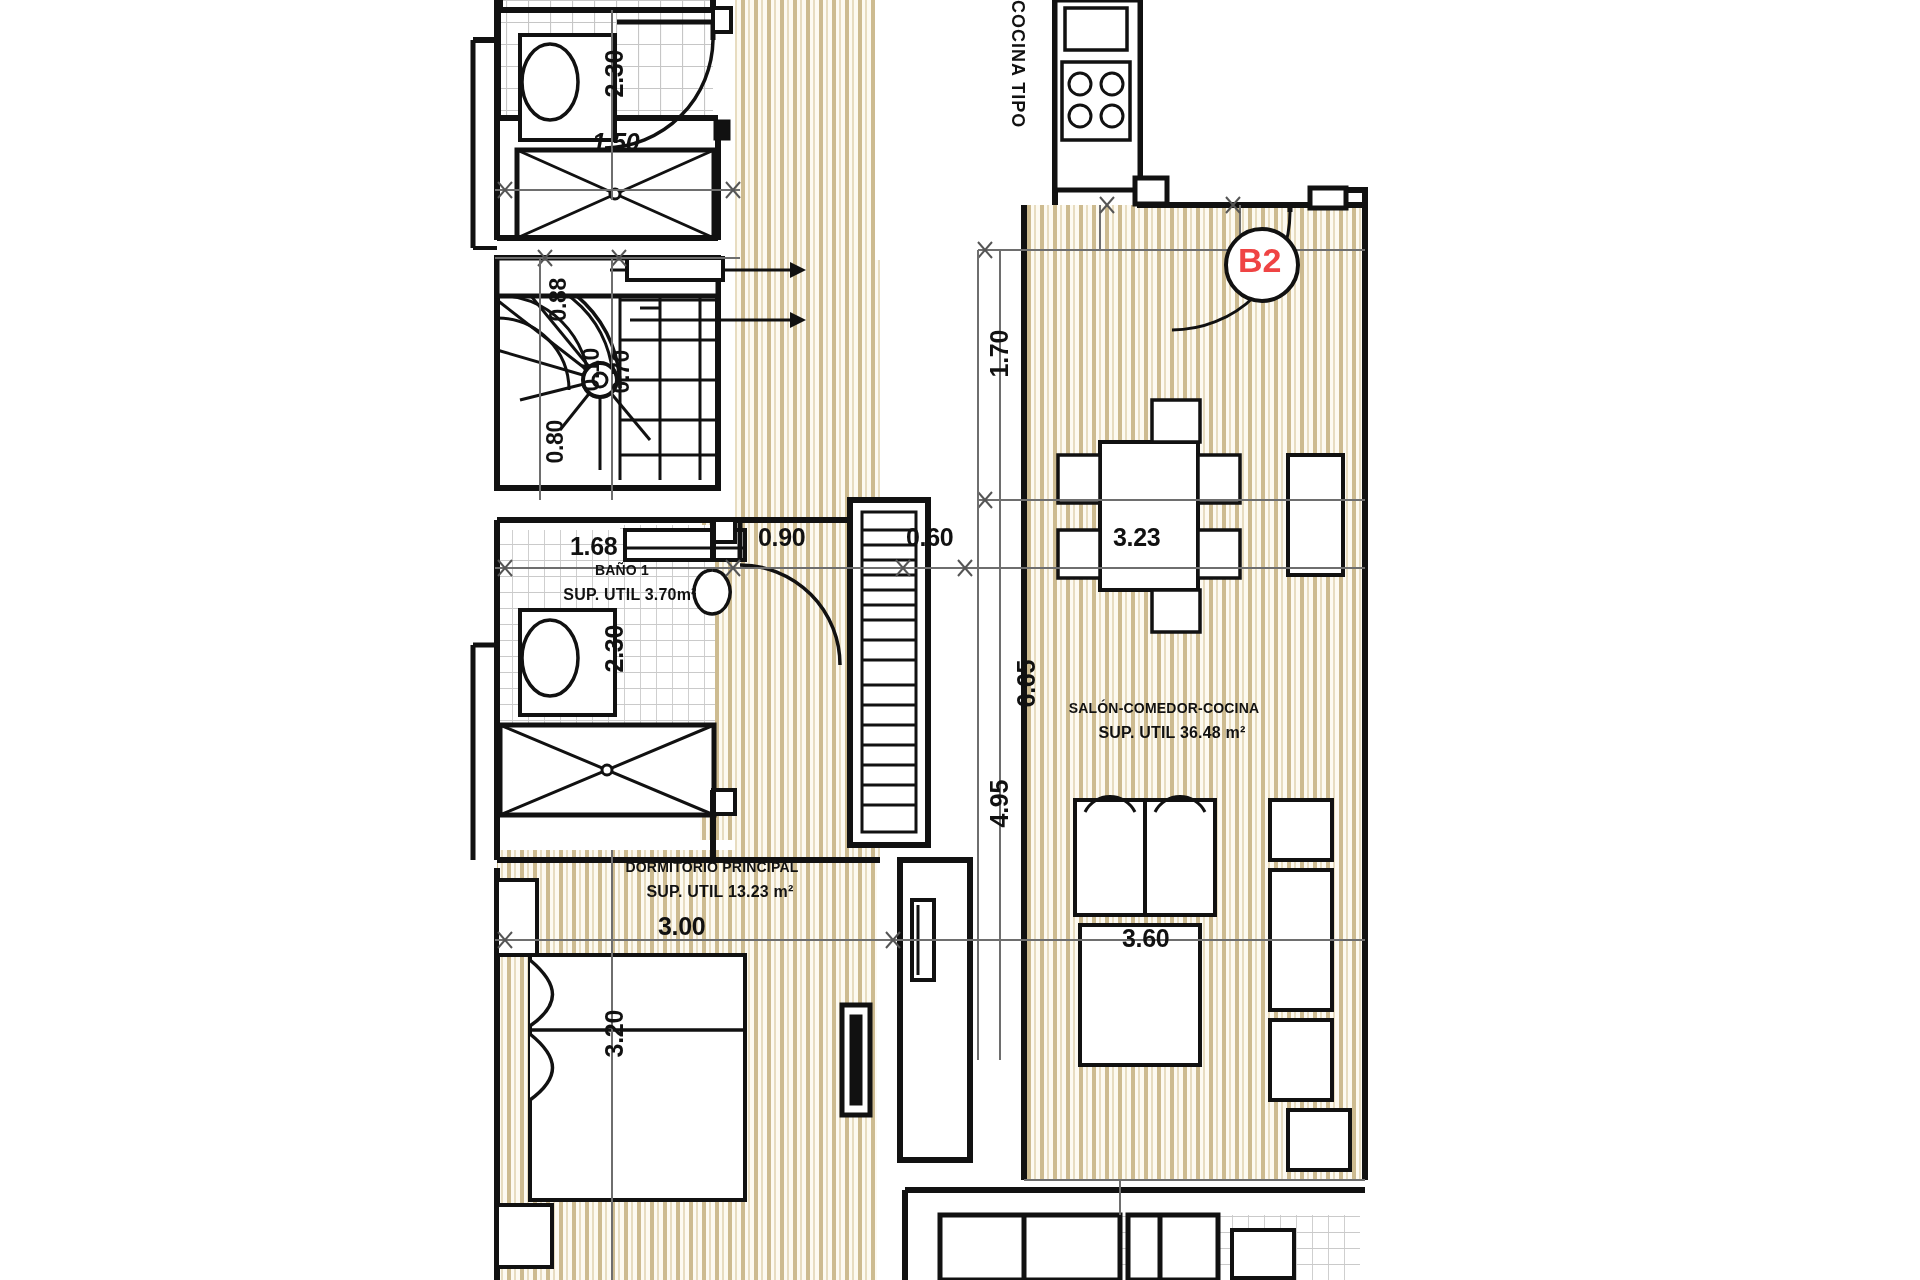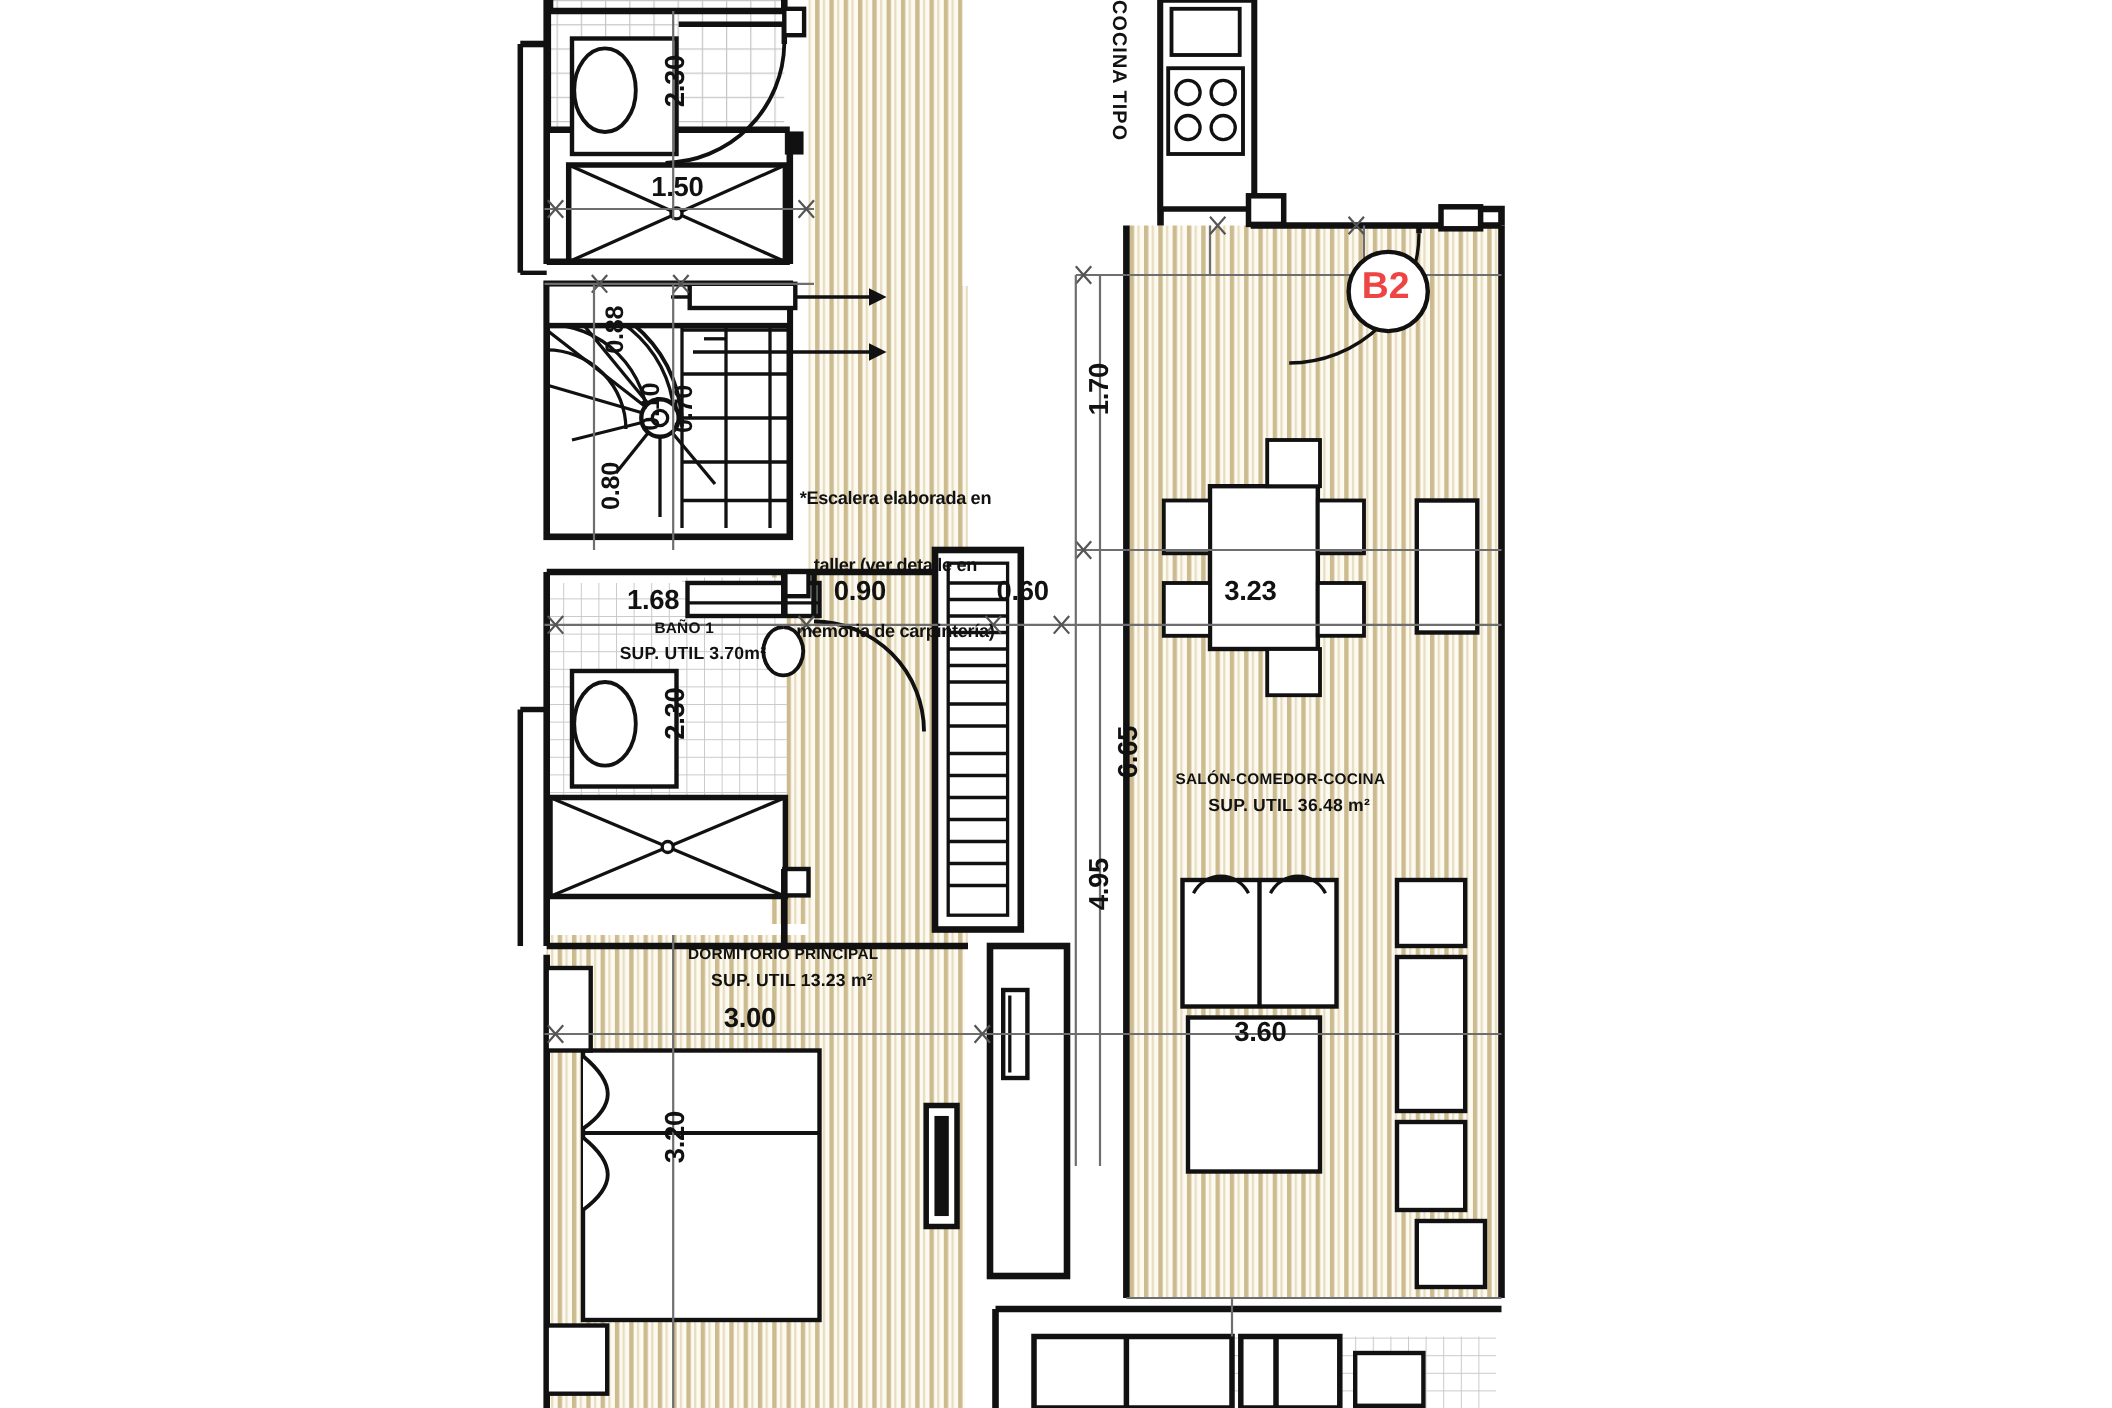--- a/index.html
+++ b/index.html
@@ -336,32 +336,27 @@
       <circle cx="1262" cy="265" r="36" fill="#ffffff" stroke="#111" stroke-width="4"></circle>
     </g>
   </svg>
 
   <div class="badge-txt" style="left:1238px; top:241px;">B2</div>
 
   <div class="lbl vert-title" style="left:1028px; top:0px; transform: rotate(90deg); transform-origin: 0 0;">COCINA TIPO</div>
 
   <div class="lbl dim dim-v" style="left:600px; top:50px; transform: rotate(-90deg) translate(-100%,0);">2.30</div>
 
-  <div class="lbl dim" style="left:592px; top:156px;">1.50</div>
+  <div class="lbl dim" style="left:592px; top:128px;font-style:italic;">1.50</div>
 
   <div class="lbl dim dim-v" style="left:545px; top:278px; font-size:23px; transform: rotate(-90deg) translate(-100%,0);">0.88</div>
   <div class="lbl dim dim-v" style="left:578px; top:348px; font-size:23px; transform: rotate(-90deg) translate(-100%,0);">0.10</div>
   <div class="lbl dim dim-v" style="left:608px; top:350px; font-size:23px; transform: rotate(-90deg) translate(-100%,0);">0.70</div>
   <div class="lbl dim dim-v" style="left:542px; top:420px; font-size:23px; transform: rotate(-90deg) translate(-100%,0);">0.80</div>
 
-  <div class="lbl note" style="left:700px; top:403px; width:228px;">
-    <div>*Escalera elaborada en</div>
-    <div>taller (ver detalle en</div>
-    <div>memoria de carpintería)</div>
-  </div>
 
   <div class="lbl dim" style="left:570px; top:532px;">1.68</div>
 
   <div class="lbl dim" style="left:758px; top:523px;">0.90</div>
 
   <div class="lbl dim" style="left:862px; top:523px;padding-left:44px;">0.60</div>
 
   <div class="lbl room-name" style="left:527px; top:562px; width:190px;">BAÑO 1</div>
   <div class="lbl room-area" style="left:512px; top:586px; width:220px;">SUP. UTIL 3.70m²</div>
 

